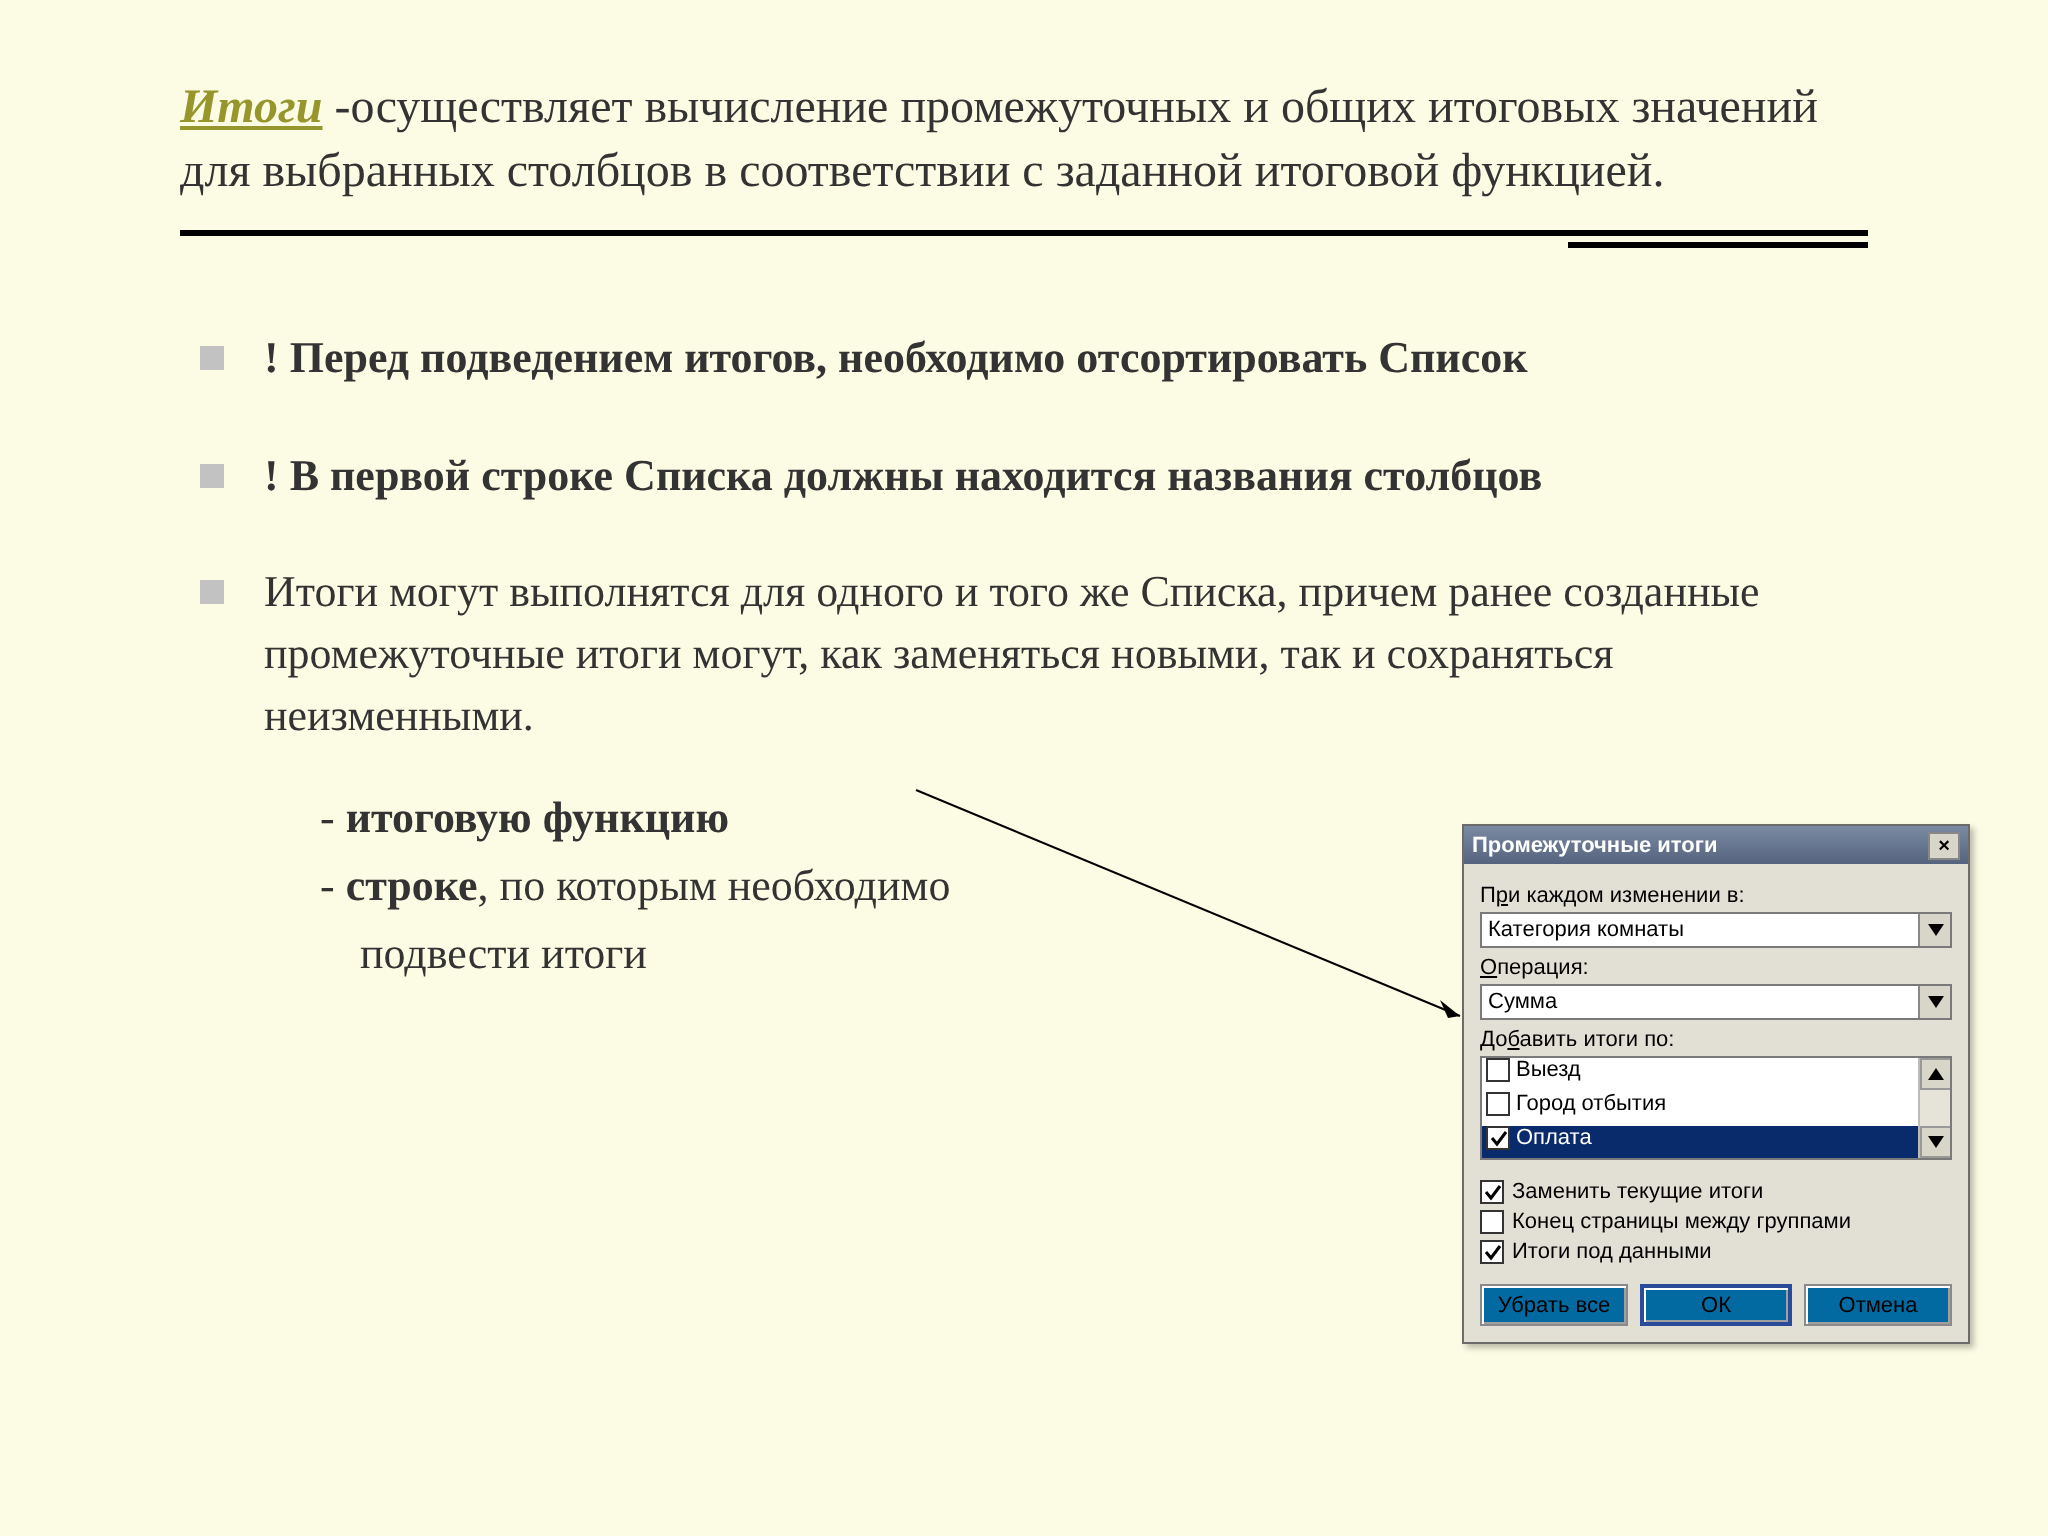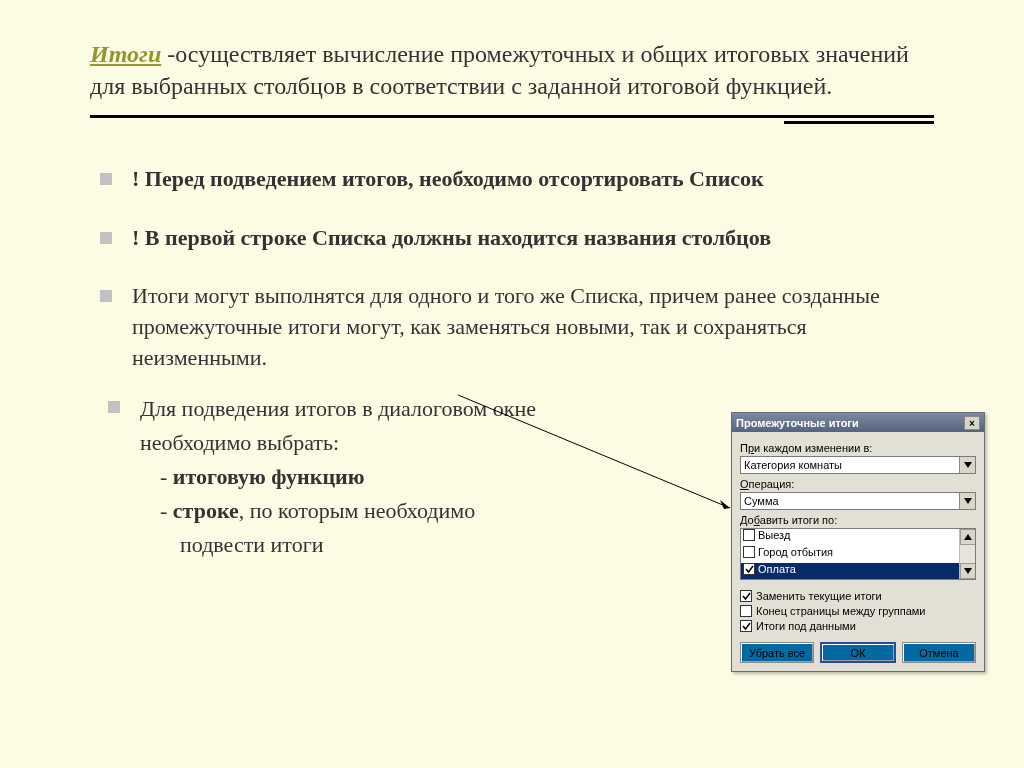--- a/index.html
+++ b/index.html
@@ -211,24 +211,20 @@
   </div>
 
   <ul class="bullets">
     <li class="bold">! Перед подведением итогов, необходимо отсортировать Список</li>
     <li class="bold">! В первой строке Списка должны находится названия столбцов</li>
     <li>Итоги могут выполнятся для одного и того же Списка, причем ранее созданные промежуточные итоги могут, как заменяться новыми, так и сохраняться неизменными.</li>
   </ul>
 
   <div class="lower">
     <div class="lower-text">
-      <div class="intro">
-        <span>Для подведения итогов в диалоговом окне</span><br>
-        <span> необходимо выбрать:</span>
-      </div>
       <div class="sub">
         <span>-  </span><span class="bold">итоговую функцию</span><span></span>
       </div>
       <div class="sub">
         <span>- </span><span class="bold">строке</span><span>, по которым необходимо</span>
       </div>
       <div class="sub" style="padding-left:82px;">подвести итоги</div>
     </div>
   </div>
 

